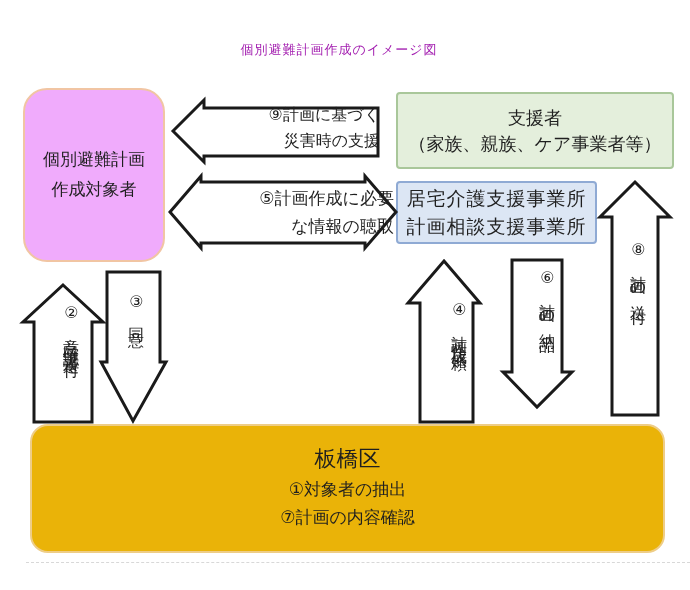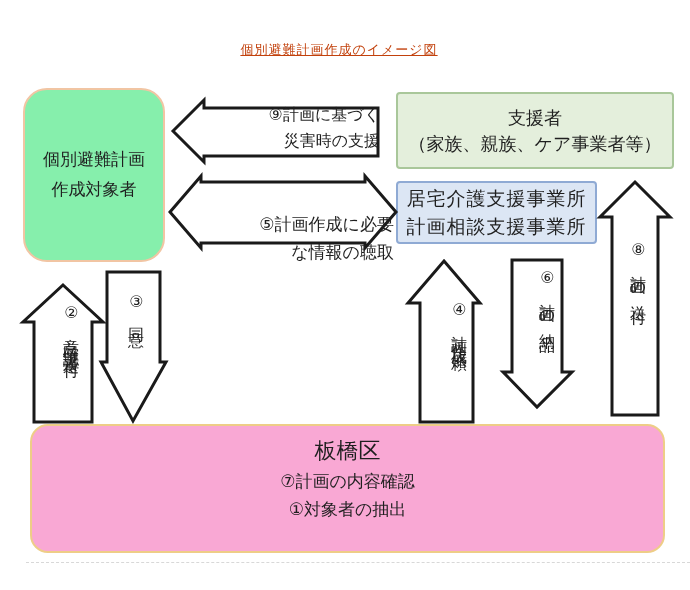--- a/index.html
+++ b/index.html
@@ -2,39 +2,39 @@
 <html><head>
 <meta charset="utf-8">
 <style>
   html,body{margin:0;padding:0;background:#fff;}
   .stage{
     position:relative;width:690px;height:590px;background:#ffffff;overflow:hidden;
     font-family:"Liberation Sans","DejaVu Sans",sans-serif;color:#1f1f1f;
   }
   .title{
     position:absolute;left:0;top:41px;width:678px;text-align:center;
-    font-size:13px;color:#c2410c;letter-spacing:1px;z-index:3;text-decoration:underline;
+    font-size:13px;color:#a21caf;letter-spacing:1px;z-index:3;
   }
   .box{position:absolute;box-sizing:border-box;display:flex;flex-direction:column;
        justify-content:center;align-items:center;text-align:center;z-index:1;}
   .box-target{left:23px;top:88px;width:142px;height:174px;border-radius:24px;
-       background:#86efac;border:2px solid #F1C5A3;font-size:17px;line-height:30px;}
+       background:#f0abfc;border:2px solid #F1C5A3;font-size:17px;line-height:30px;}
   .box-supporter{left:396px;top:92px;width:278px;height:77px;border-radius:4px;
        background:#E4EFDC;border:2px solid #A9C79A;font-size:18px;line-height:26px;}
   .box-office{left:396px;top:181px;width:201px;height:63px;border-radius:4px;
        background:#DCE6F4;border:2px solid #8FAAD4;font-size:19px;letter-spacing:1px;line-height:28px;}
   .box-ward{left:30px;top:424px;width:635px;height:129px;border-radius:18px;
-       background:#f9a8d4;border:2px solid #EECD87;justify-content:flex-start;padding-top:8px;}
+       background:#eab308;border:2px solid #EECD87;justify-content:flex-start;padding-top:16px;}
   .ward-name{font-size:22px;line-height:34px;}
   .ward-step{font-size:17px;line-height:28px;}
   .arrows{position:absolute;left:0;top:0;z-index:2;}
   .arrow{fill:#ffffff;stroke:#1a1a1a;stroke-width:3;stroke-linejoin:miter;}
   .h-label{position:absolute;z-index:3;text-align:right;}
   .label9{left:202px;top:102px;width:178px;font-size:16px;line-height:26px;}
-  .label5{left:198px;top:185px;width:196px;font-size:17px;line-height:28px;margin-top:26px;}
+  .label5{left:198px;top:185px;width:196px;font-size:17px;line-height:28px;}
   .vlabel{
     position:absolute;z-index:3;writing-mode:vertical-rl;text-orientation:upright;
     font-size:16px;letter-spacing:4px;line-height:22px;
   }
   .label2{left:36px;top:303px;width:46px;height:106px;}
   .label3{left:119px;top:292px;width:28px;height:80px;}
   .label4{left:424px;top:300px;width:46px;height:106px;}
   .label6{left:512px;top:268px;width:46px;height:88px;}
   .label8{left:621px;top:240px;width:28px;height:140px;}
   .separator{position:absolute;left:26px;top:562px;width:664px;height:0;
@@ -57,22 +57,22 @@
     <div>（家族、親族、ケア事業者等）</div>
   </div>
 
   <div class="box box-office">
     <div>居宅介護支援事業所</div>
     <div>計画相談支援事業所</div>
   </div>
 
   <div class="box box-ward">
     <div class="ward-name">板橋区</div>
+    <div class="ward-step">①対象者の抽出</div>
     <div class="ward-step">⑦計画の内容確認</div>
-    <div class="ward-step">①対象者の抽出</div>
   </div>
 
   <svg class="arrows" width="690" height="590" viewBox="0 0 690 590">
     <polygon class="arrow" points="173,131 204,100 204,108 378,108 378,156 204,156 204,162"></polygon>
     <polygon class="arrow" points="170,212 201,176 201,182 365,182 365,176 396,212 365,248 365,243 201,243 201,248"></polygon>
     <polygon class="arrow" points="63,285 103,322 92,322 92,422 34,422 34,322 23,322"></polygon>
     <polygon class="arrow" points="107,272 160,272 160,362 166,362 133,421 101,362 107,362"></polygon>
     <polygon class="arrow" points="444,261 480,303 473,303 473,422 420,422 420,303 408,303"></polygon>
     <polygon class="arrow" points="512,260 562,260 562,372 572,372 537,407 503,372 512,372"></polygon>
     <polygon class="arrow" points="635,182 670,217 658,217 658,415 612,415 612,217 600,217"></polygon>

